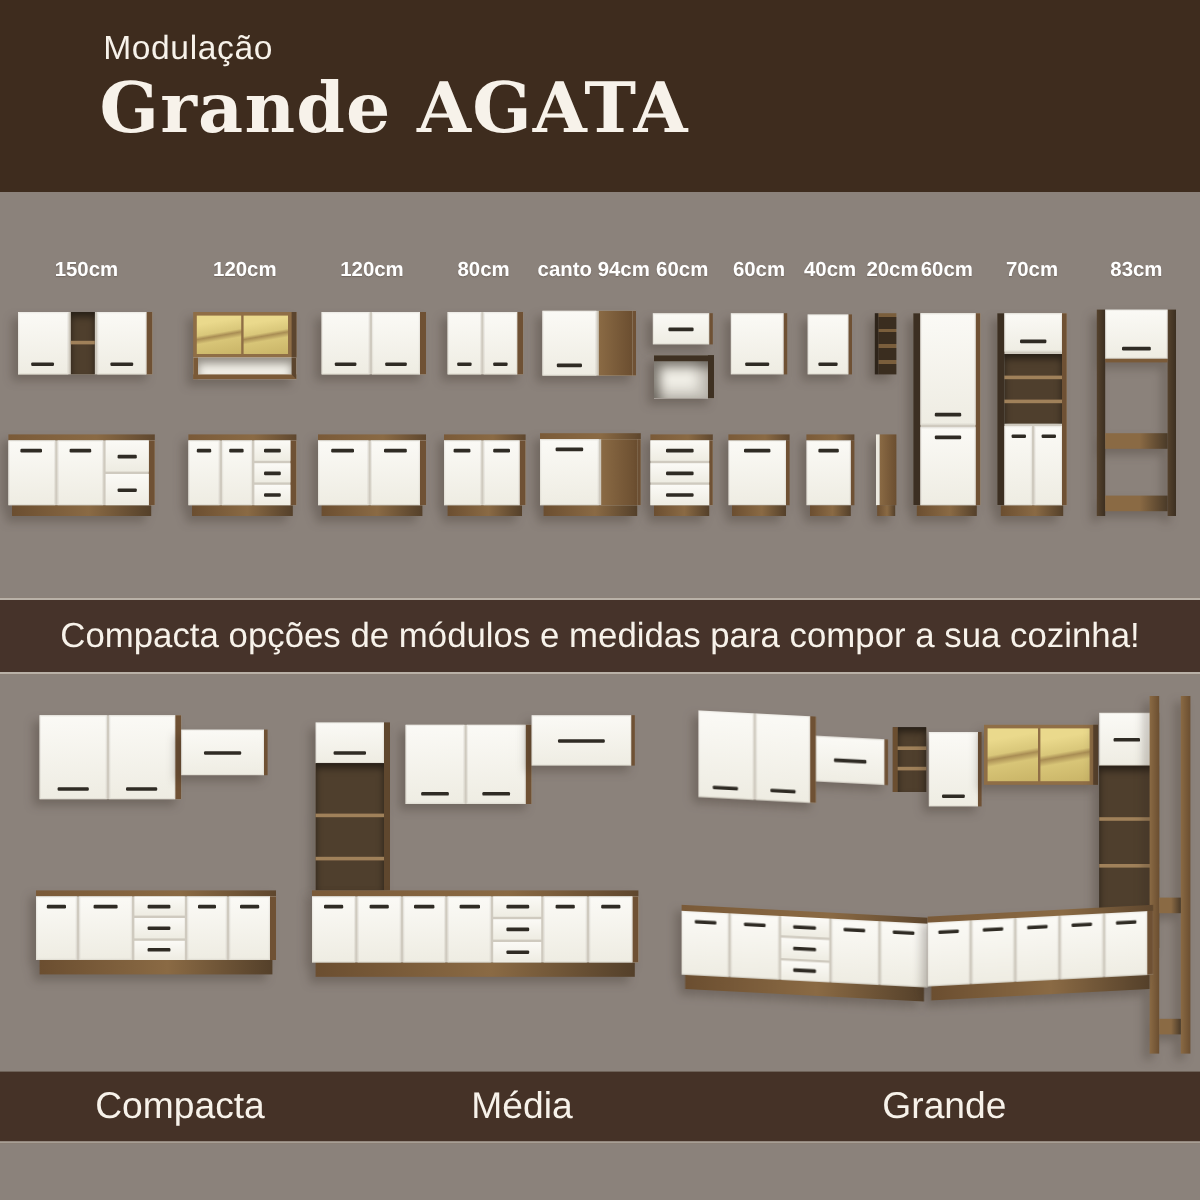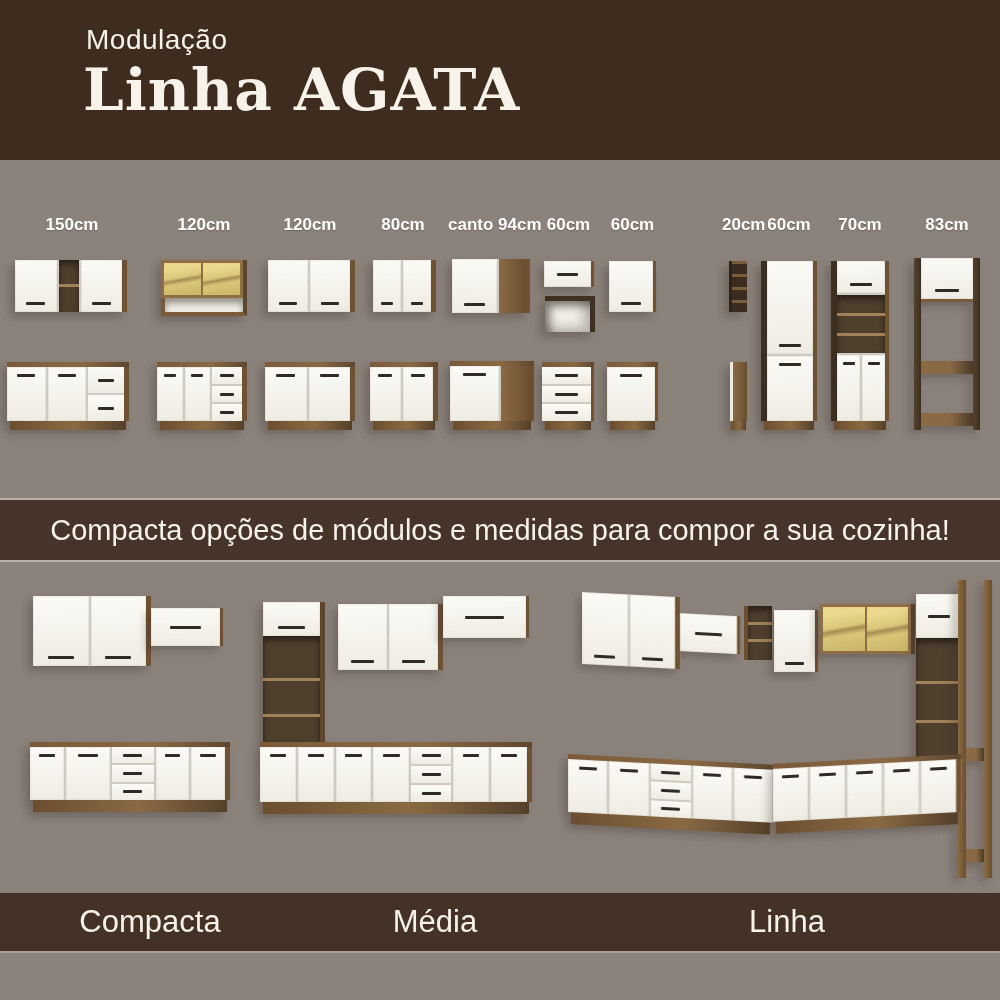--- a/index.html
+++ b/index.html
@@ -61,21 +61,21 @@
   .skr{transform:skewY(-3deg);transform-origin:right top}
   .wr{border-right:5px solid #5f472e}
 </style>
 </head>
 <body>
 
 <div id="page">
 
   <div class="hdr">
     <div class="kicker">Modulação</div>
-    <div class="title">Linha AGATA</div>
+    <div class="title">Grande AGATA</div>
   </div>
 
   <div class="col" style="left:7px;width:130px">
     <div class="mlabel">150cm</div>
     <div class="unit" style="left:8px;top:45px;width:112px;height:52px">
       <div class="cab">
         <div class="d hb">
             <span class="h"></span>
           </div>
         <div class="niche" style="flex:0 0 20px">
@@ -260,20 +260,39 @@
       <div class="counter"></div>
       <div class="cab" style="border-right-width:3px">
         <div class="d ht">
             <span class="h"></span>
           </div>
       </div>
       <div class="plinth"></div>
     </div>
   </div>
 
+  <div class="col" style="left:670px;width:42px">
+    <div class="mlabel">40cm</div>
+    <div class="unit" style="left:3px;top:47px;width:37px;height:50px">
+      <div class="cab" style="border-right-width:3px">
+        <div class="d hb">
+            <span class="h"></span>
+          </div>
+      </div>
+    </div>
+    <div class="unit" style="left:2px;top:147px;width:40px;height:68px">
+      <div class="counter"></div>
+      <div class="cab" style="border-right-width:3px">
+        <div class="d ht">
+            <span class="h"></span>
+          </div>
+      </div>
+      <div class="plinth"></div>
+    </div>
+  </div>
 
   <div class="col" style="left:722px;width:34px">
     <div class="mlabel">20cm</div>
     <div class="unit" style="left:7px;top:46px;width:18px;height:51px">
       <div class="slots"></div>
     </div>
     <div class="unit" style="left:8px;top:147px;width:17px;height:68px">
       <div class="woodv" style="flex:1;border-left:3px solid #ece9df"></div>
       <div class="plinth" style="margin:0 1px"></div>
     </div>
@@ -547,16 +566,16 @@
             <span class="h"></span>
           </div>
       </div>
       <div class="plinth" style="height:12px"></div>
     </div>
   </div>
 
   <div class="footer">
     <div class="klabel" style="left:335px">Média</div>
     <div class="klabel" style="left:50px">Compacta</div>
-    <div class="klabel" style="left:687px">Linha</div>
+    <div class="klabel" style="left:687px">Grande</div>
   </div>
 
 </div>
 
 </body></html>

